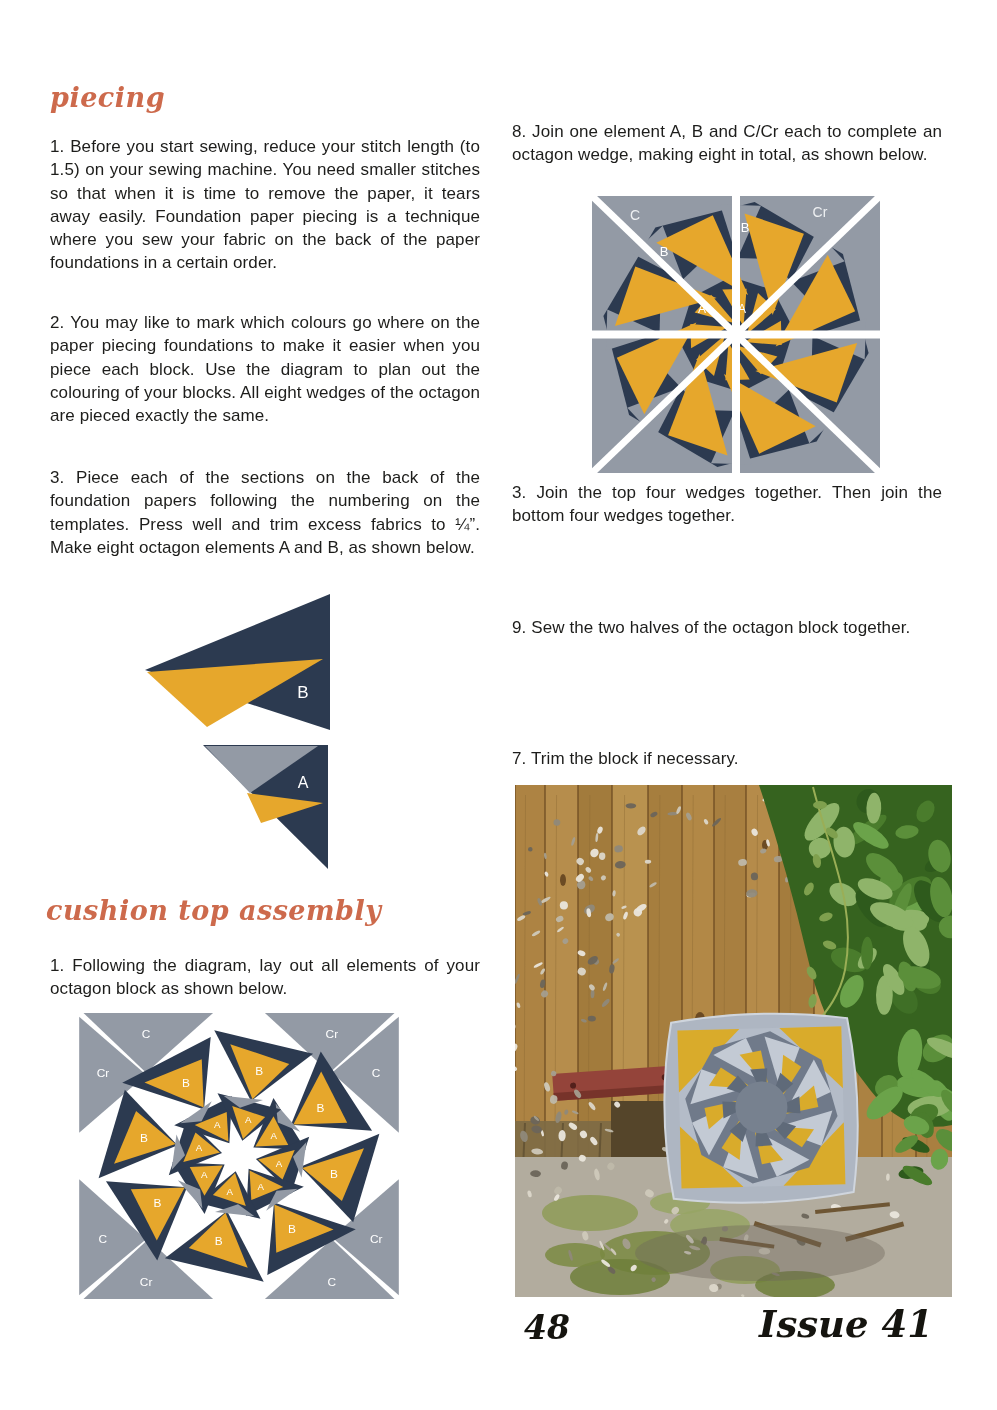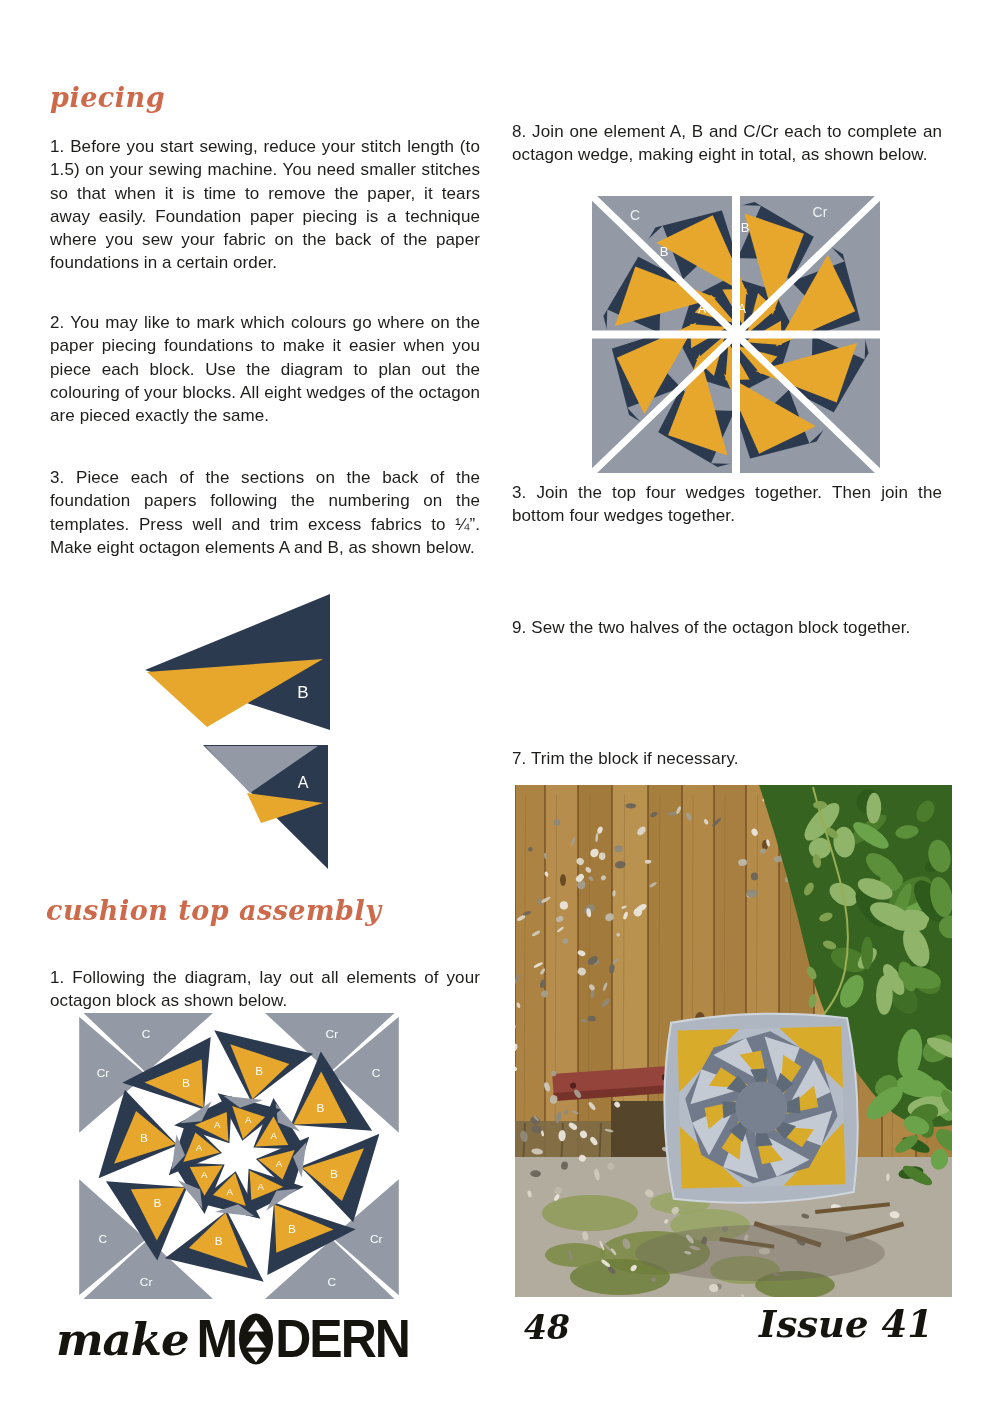--- a/index.html
+++ b/index.html
@@ -37,21 +37,21 @@
   </svg>
 
   <svg id="elemA" style="left:203px;top:743px;" width="127" height="128" viewBox="0 0 127 128">
     <polygon points="0,2 125,2 125,126" fill="#2c3a50"></polygon>
     <polygon points="2,3 115,3 47,50" fill="#939aa5"></polygon>
     <polygon points="44,50 120,60 58,80" fill="#e6a72c"></polygon>
     <text x="100" y="45" font-size="16" fill="#ffffff" text-anchor="middle" font-family="&quot;Liberation Sans&quot;,sans-serif">A</text>
   </svg>
 
   <h2 class="script" style="left:46px;top:895px;">cushion top assembly</h2>
-  <p class="para" style="left:50px;top:954px;margin-top:12px;">1. Following the diagram, lay out all elements of your octagon block as shown below.</p>
+  <p class="para" style="left:50px;top:954px;">1. Following the diagram, lay out all elements of your octagon block as shown below.</p>
 
   <svg id="diagram2" style="left:77px;top:1011px;" width="324" height="290" viewBox="0 0 300 300" preserveAspectRatio="none">
       <g transform="rotate(0 150 150)">
         <polygon points="6,2 126,2 64,64" fill="#939aa5"></polygon>
         <polygon points="2,6 2,126 64,66" fill="#939aa5"></polygon>
       </g>
       <g transform="rotate(90 150 150)">
         <polygon points="6,2 126,2 64,64" fill="#939aa5"></polygon>
         <polygon points="2,6 2,126 64,66" fill="#939aa5"></polygon>
       </g>
@@ -546,29 +546,16 @@
           <polygon points="43.8,89.2 43.1,72.1 75.5,74.5" fill="#5f6a79"></polygon>
           <polygon points="47.8,59.3 59.3,46.6 80.6,71.2" fill="#5f6a79"></polygon>
           <polygon points="71.8,40.8 88.9,40.1 86.5,72.5" fill="#5f6a79"></polygon>
           <polygon points="101.8,44.8 114.4,56.3 89.8,77.6" fill="#5f6a79"></polygon>
           <polygon points="120.2,68.8 120.9,85.9 88.5,83.5" fill="#5f6a79"></polygon>
           <circle cx="82" cy="79" r="26" fill="#77818f"></circle>
         </g>
       </g>
     </svg>
 
-  <div class="logo">
-    <span class="make">make</span>
-    <span class="modern">
-        <span>M</span>
-        <svg width="36" height="50" viewBox="0 0 36 50" style="position:static">
-          <ellipse cx="18" cy="25" rx="17" ry="24" fill="#15140f"></ellipse>
-          <polygon points="18,7 10,18 26,18" fill="#ffffff"></polygon>
-          <polygon points="18,20 8,33 28,33" fill="#ffffff"></polygon>
-          <polygon points="10,37 26,37 18,47" fill="#ffffff"></polygon>
-        </svg>
-        <span>DERN</span>
-      </span>
-  </div>
   <div class="hand pagenum">48</div>
   <div class="hand issue">Issue 41</div>
 
 </div>
 
 </body></html>

